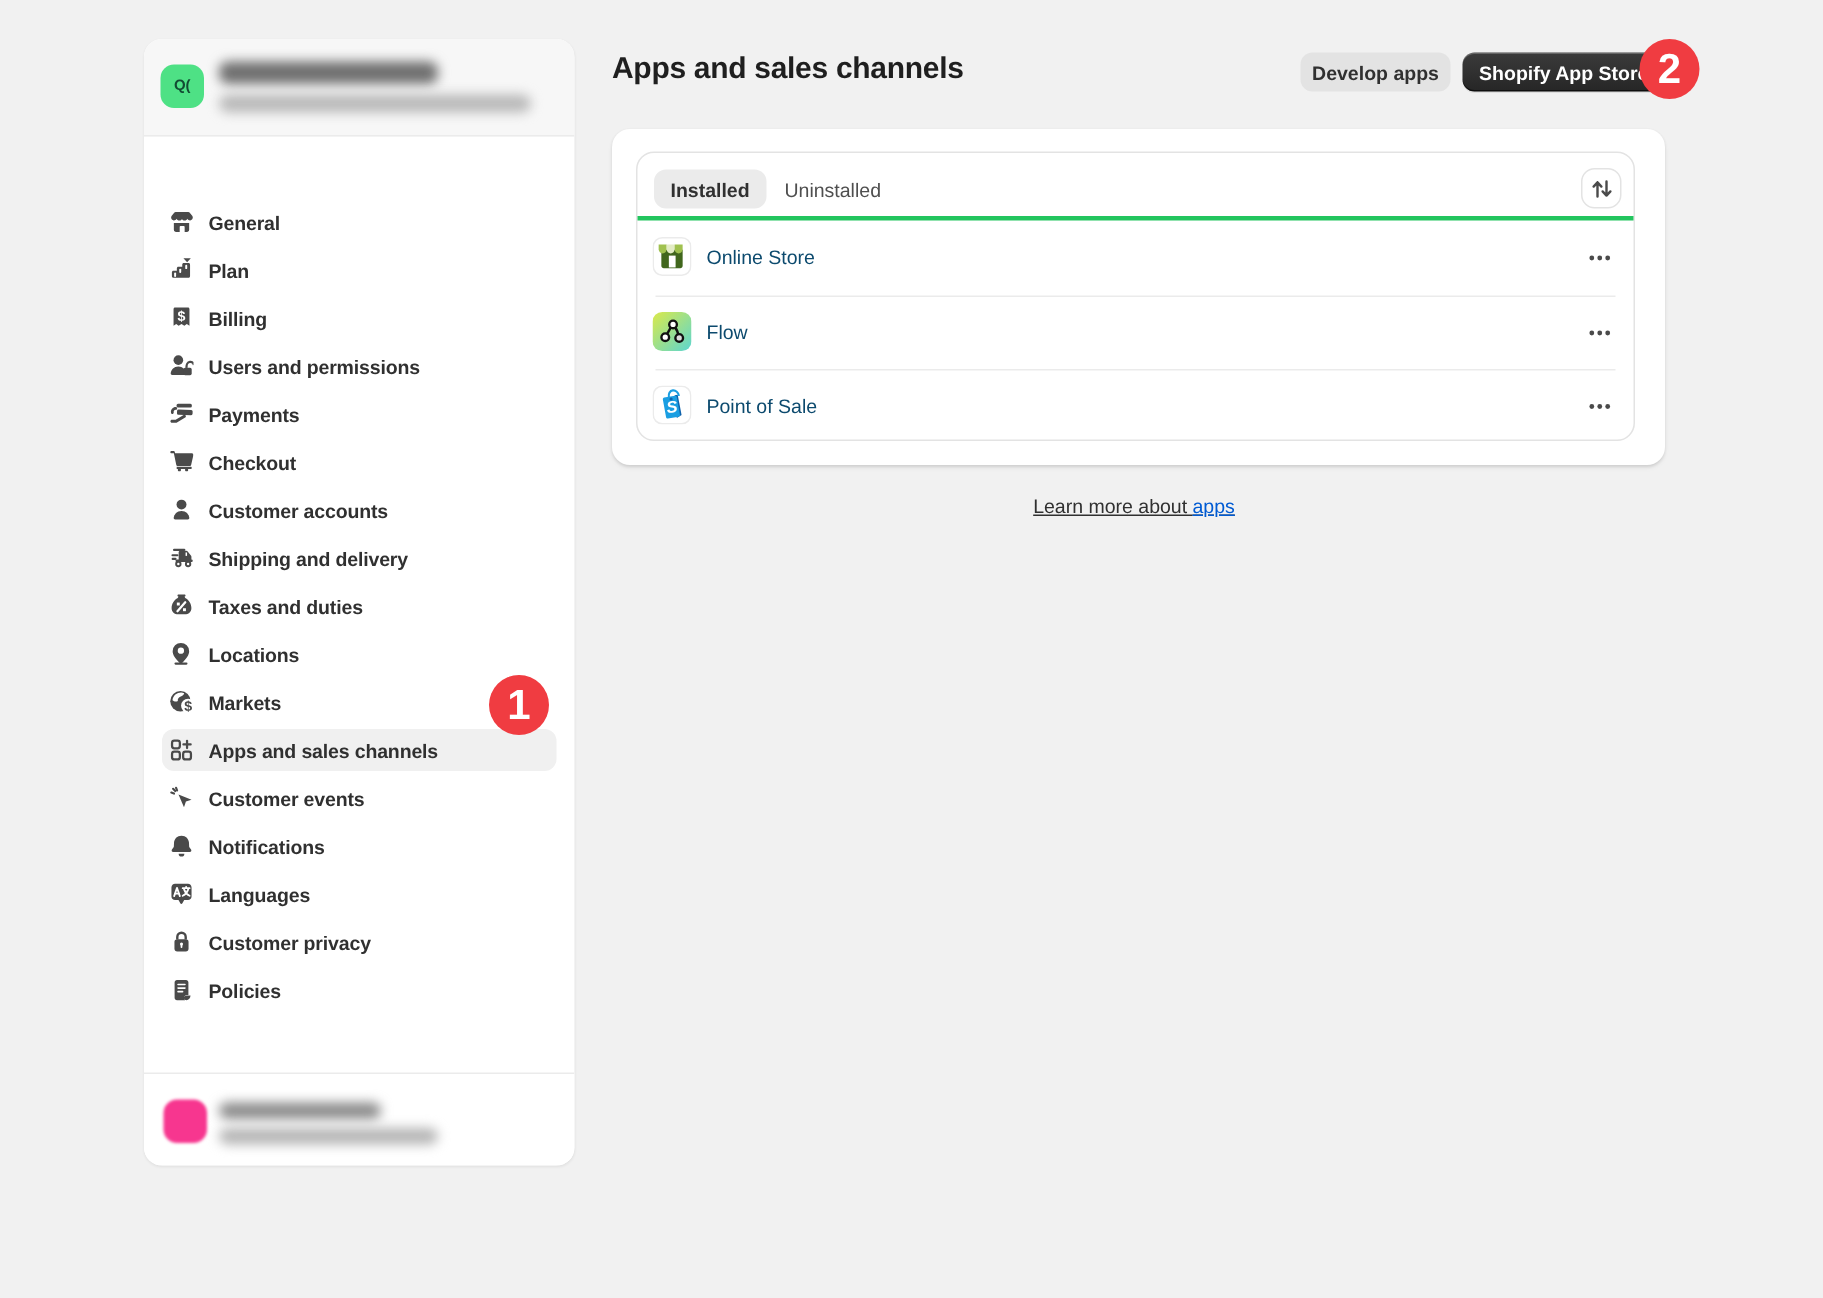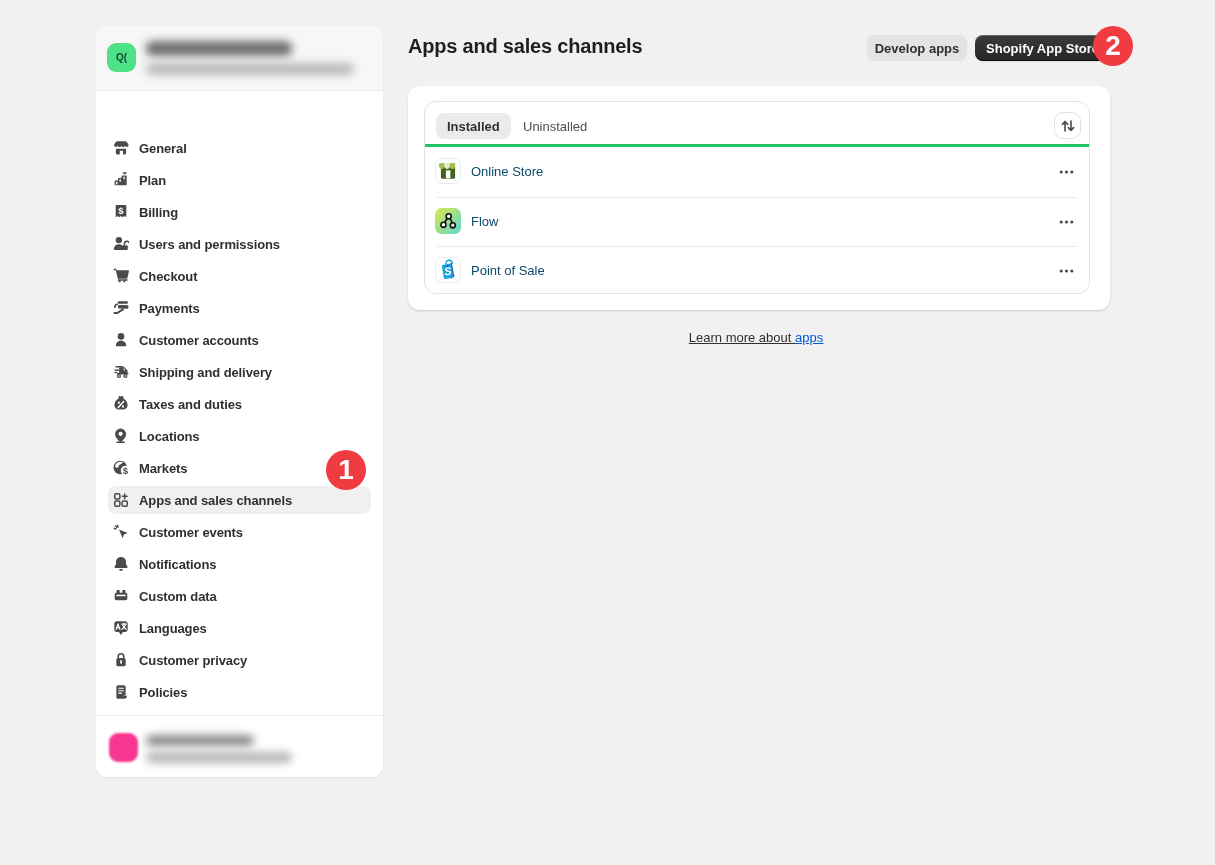--- a/index.html
+++ b/index.html
@@ -78,35 +78,35 @@
         <svg viewBox="0 0 16 16" fill="#4a4a4a">
           <circle cx="5.9" cy="4.1" r="3.2"></circle>
           <path d="M5.9 8.3c-2.9 0-4.8 2-5.1 4.6-.07.6.42 1.1 1 1.1h8.2c.6 0 1.07-.5 1-1.1-.3-2.6-2.2-4.6-5.1-4.6z"></path>
           <path d="M11.4 9.2c-.25-2 .7-3.7 2.2-3.9 1.25-.16 2.4.65 2.75 2" fill="none" stroke="#4a4a4a" stroke-width="1.5"></path>
           <rect x="9.3" y="9.2" width="5.5" height="4.9" rx="1.1"></rect>
         </svg>
         <span>Users and permissions</span>
       </div>
       <div class="mi">
         <svg viewBox="0 0 16 16" fill="#4a4a4a">
+          <rect x="4.7" y="1.2" width="10.2" height="2.5" rx="1"></rect>
+          <rect x="5" y="5.1" width="10.4" height="3.5" rx="1" transform="rotate(2 10 7)"></rect>
+          <path d="M1 7.1C.7 5.2 2.2 3.4 4.2 3.4c.5 0 .9.4.9.9s-.4.9-.9.9c-.9 0-1.6.8-1.4 1.7.1.5-.2 1-.7 1.1-.5.1-1-.2-1.1-.9z"></path>
+          <path d="M1.6 13.9c-.55 0-1-.45-1-1s.45-1 1-1h2.5l5.3-3.3c.47-.29 1.09-.15 1.38.32.29.47.15 1.09-.32 1.38l-5.5 3.4c-.16.1-.34.2-.53.2H1.6z"></path>
+        </svg>
+        <span>Payments</span>
+      </div>
+      <div class="mi">
+        <svg viewBox="0 0 16 16" fill="#4a4a4a">
           <path d="M1.3 2.2c-.4 0-.75-.33-.75-.75S.9.7 1.3.7h1.5c.36 0 .67.26.74.61l.2.92h11.2c.63 0 1.1.58.97 1.2l-1.5 6.5c-.1.46-.51.77-.97.77H5.5c-.47 0-.87-.32-.97-.78L3.1 3.1l-.2-.9H1.3z"></path>
           <path d="M4.8 11.2h9.3c.4 0 .75.33.75.75s-.34.75-.75.75H4.8z"></path>
           <rect x="5.6" y="12.2" width="2" height="2" rx=".5"></rect>
           <rect x="10.4" y="12.2" width="2" height="2" rx=".5"></rect>
         </svg>
         <span>Checkout</span>
-      </div>
-      <div class="mi">
-        <svg viewBox="0 0 16 16" fill="#4a4a4a">
-          <rect x="4.7" y="1.2" width="10.2" height="2.5" rx="1"></rect>
-          <rect x="5" y="5.1" width="10.4" height="3.5" rx="1" transform="rotate(2 10 7)"></rect>
-          <path d="M1 7.1C.7 5.2 2.2 3.4 4.2 3.4c.5 0 .9.4.9.9s-.4.9-.9.9c-.9 0-1.6.8-1.4 1.7.1.5-.2 1-.7 1.1-.5.1-1-.2-1.1-.9z"></path>
-          <path d="M1.6 13.9c-.55 0-1-.45-1-1s.45-1 1-1h2.5l5.3-3.3c.47-.29 1.09-.15 1.38.32.29.47.15 1.09-.32 1.38l-5.5 3.4c-.16.1-.34.2-.53.2H1.6z"></path>
-        </svg>
-        <span>Payments</span>
       </div>
       <div class="mi">
         <svg viewBox="0 0 16 16" fill="#4a4a4a">
           <circle cx="8" cy="4.4" r="3.3"></circle>
           <path d="M8 8.6c-3.1 0-4.9 2.2-5.2 4.6-.07.6.42 1.1 1 1.1h8.4c.6 0 1.07-.5 1-1.1-.3-2.4-2.1-4.6-5.2-4.6z"></path>
         </svg>
         <span>Customer accounts</span>
       </div>
       <div class="mi">
         <svg viewBox="0 0 16 16" fill="#4a4a4a">
@@ -173,29 +173,20 @@
           </g>
         </svg>
         <span>Customer events</span>
       </div>
       <div class="mi">
         <svg viewBox="0 0 16 16" fill="#4a4a4a">
           <path d="M8 1.1c2.95 0 4.9 2.15 5 4.8l.09 2.3c.01.3.11.57.3.8l.97 1.27c.52.69.03 1.67-.83 1.67H2.47c-.86 0-1.35-.98-.83-1.67l.97-1.26c.19-.24.29-.51.3-.81l.09-2.3c.1-2.65 2.05-4.8 5-4.8z"></path>
           <path d="M6.1 13.1a1.9 1.9 0 0 0 3.8 0z"></path>
         </svg>
         <span>Notifications</span>
-      </div>
-      <div class="mi">
-        <svg viewBox="0 0 16 16" fill="#4a4a4a">
-          <rect x="3.5" y="2.1" width="3.2" height="3.4" rx=".9"></rect>
-          <rect x="9.3" y="2.1" width="3.2" height="3.4" rx=".9"></rect>
-          <rect x="1.7" y="4.8" width="12.6" height="7.5" rx="1.7"></rect>
-          <rect x="3.3" y="6.7" width="9.4" height="1.5" fill="#fff"></rect>
-        </svg>
-        <span>Custom data</span>
       </div>
       <div class="mi">
         <svg viewBox="0 0 16 16" fill="#4a4a4a">
           <path d="M3.7 1.2h8.6c1.3 0 2.4 1.1 2.4 2.4v6c0 1.3-1.1 2.4-2.4 2.4h-2.5l-1.2 2.2c-.3.55-1.1.55-1.4 0l-1.2-2.2H3.7c-1.3 0-2.4-1.1-2.4-2.4v-6c0-1.3 1.1-2.4 2.4-2.4z"></path>
           <g stroke="#fff" stroke-width="1.2" fill="none" stroke-linecap="round" stroke-linejoin="round">
             <path d="M3.1 9.4l1.9-5.5 1.9 5.5"></path>
             <path d="M3.8 7.7h2.4"></path>
             <path d="M8.8 4.1h4.6"></path>
             <path d="M11.1 3.2v.9"></path>
             <path d="M12.5 4.9c-.75 2.1-2.1 3.5-3.7 4.3"></path>

